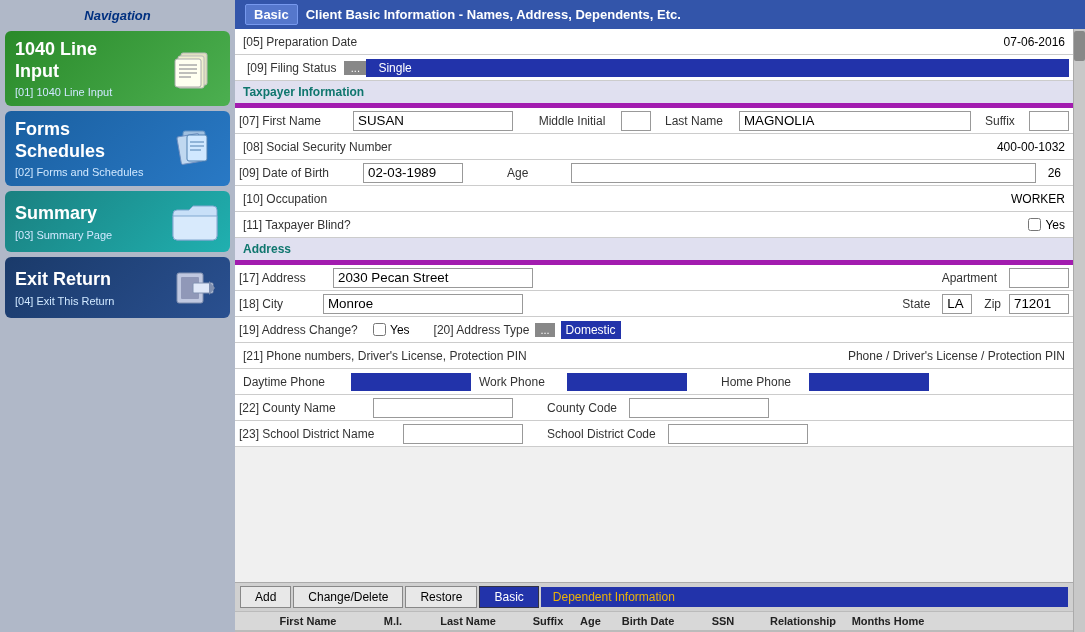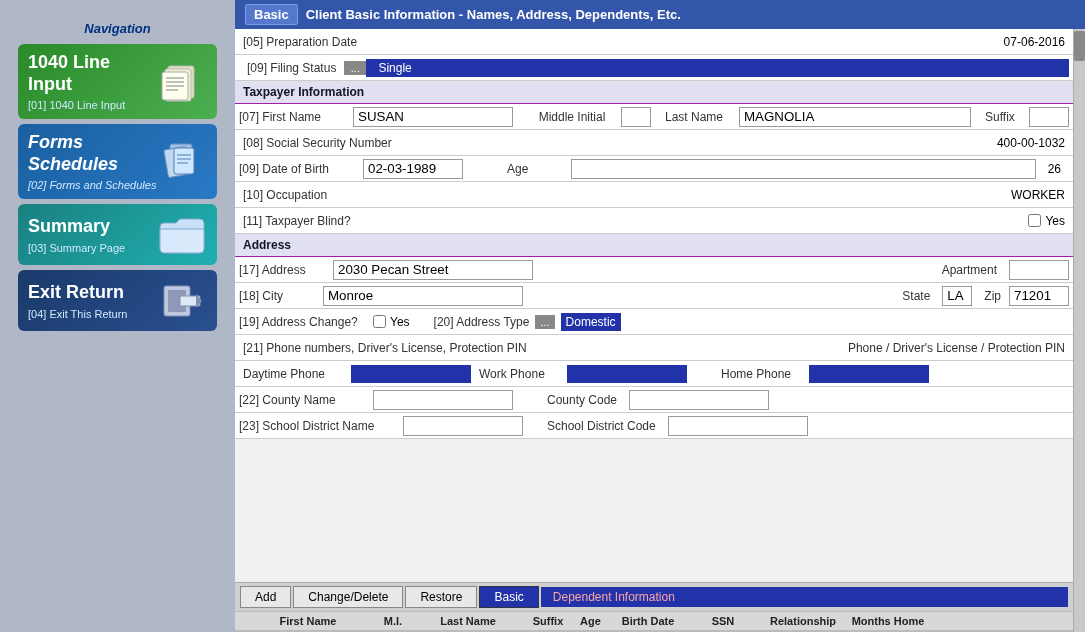--- a/index.html
+++ b/index.html
@@ -5,42 +5,42 @@
     * { box-sizing: border-box; margin: 0; padding: 0; }
     body { font-family: Arial, sans-serif; font-size: 12px; background: #c0c0c0; display: flex; height: 632px; overflow: hidden; }
 
     
     #sidebar {
       width: 235px;
       min-width: 235px;
       background: #b0b8c8;
       display: flex;
       flex-direction: column;
-      padding: 18px;
+      padding: 5px;
       gap: 5px;
     }
     .nav-title {
       text-align: center;
       font-style: italic;
       font-weight: bold;
       color: #003080;
       font-size: 13px;
       padding: 3px 0;
     }
     .nav-card {
       border-radius: 6px;
       padding: 8px 10px;
       display: flex;
       align-items: center;
       justify-content: space-between;
       cursor: pointer;
       min-height: 60px;
     }
     .nav-card-green { background: linear-gradient(135deg, #2a8a2a, #4caf50); }
-    .nav-card-blue { background: linear-gradient(135deg, #1a5fa0, #2979c5); font-style: italic; }
+    .nav-card-blue { background: linear-gradient(135deg, #1a5fa0, #2979c5); }
     .nav-card-teal { background: linear-gradient(135deg, #1a8080, #20b0b0); }
     .nav-card-darkblue { background: linear-gradient(135deg, #1a3a6a, #2a5090); }
     .nav-card-text { color: white; font-size: 18px; font-weight: bold; line-height: 1.2; }
     .nav-card-sub { color: #d0e8ff; font-size: 11px; margin-top: 4px; }
     .nav-icon {
       width: 50px;
       height: 45px;
       display: flex;
       align-items: center;
       justify-content: center;
@@ -89,22 +89,22 @@
       flex-shrink: 0;
     }
     .field-value {
       color: #000;
       flex: 1;
     }
     .section-header {
       background: #e0e0f0;
       font-weight: bold;
       padding: 4px 8px;
-      border-bottom: 1px solid #a21caf;
-      color: #0f172a;
+      border-bottom: 5px solid #a21caf;
+      color: #0f766e;
     }
 
     
     .prep-date-row {
       display: flex;
       align-items: center;
       justify-content: space-between;
       border-bottom: 1px solid #ccc;
       background: white;
       min-height: 26px;
@@ -203,21 +203,21 @@
     }
     .toolbar-btn-active {
       background: #2233aa;
       color: white;
       border: 1px solid #334;
       padding: 3px 14px;
       font-size: 12px;
     }
     .dep-info-label {
       background: #2233aa;
-      color: #fca5a5;
+      color: #eab308;
       padding: 3px 12px;
       font-size: 12px;
       flex: 1;
     }
 
     
     .dep-table-header {
       display: flex;
       background: #d8d8d8;
       border-top: 1px solid #bbb;

